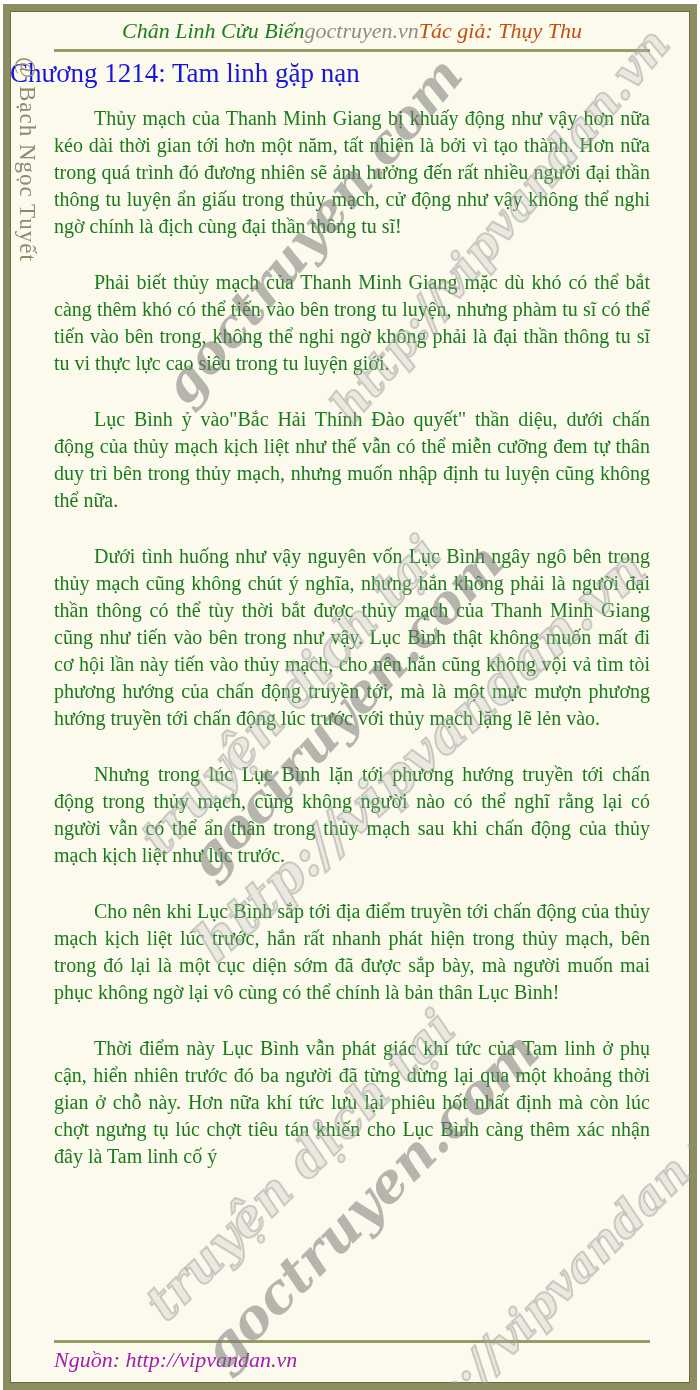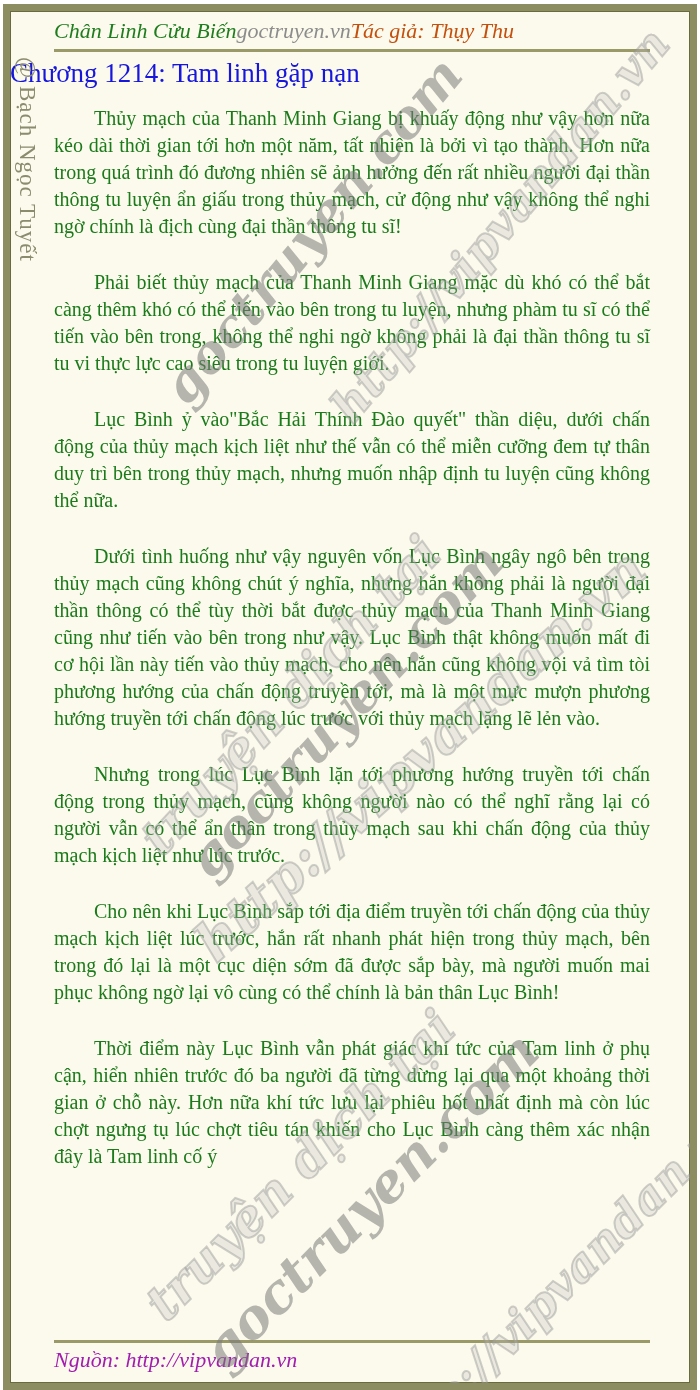--- a/index.html
+++ b/index.html
@@ -10,21 +10,21 @@
   .page {
     position: relative; box-sizing: border-box;
     width: 694px; height: 1386px; margin: 4px 3px 0 3px;
     background: #fcfaec;
     border: 7px solid #8d8d62;
     box-shadow: inset 0 0 0 1px #6a6a40;
     overflow: hidden;
   }
   
   .header {
-    display: flex; justify-content: flex-start; align-items: baseline;
+    display: flex; justify-content: center; align-items: baseline;
     margin: 6px 40px 0 44px;
     font-style: italic; font-size: 22px; line-height: 1.25;
     position: relative; z-index: 1;
   }
   .header .book   { color: #1e7d1e; }
   .header .site   { color: #8c8c8c; }
   .header .author { color: #c4500e; font-style: italic; }
   .rule { height: 3px; background: #9a9a68; margin: 4px 40px 0 44px; position: relative; z-index: 1; }
   .chapter-title {
     margin: 6px 0 0; 

